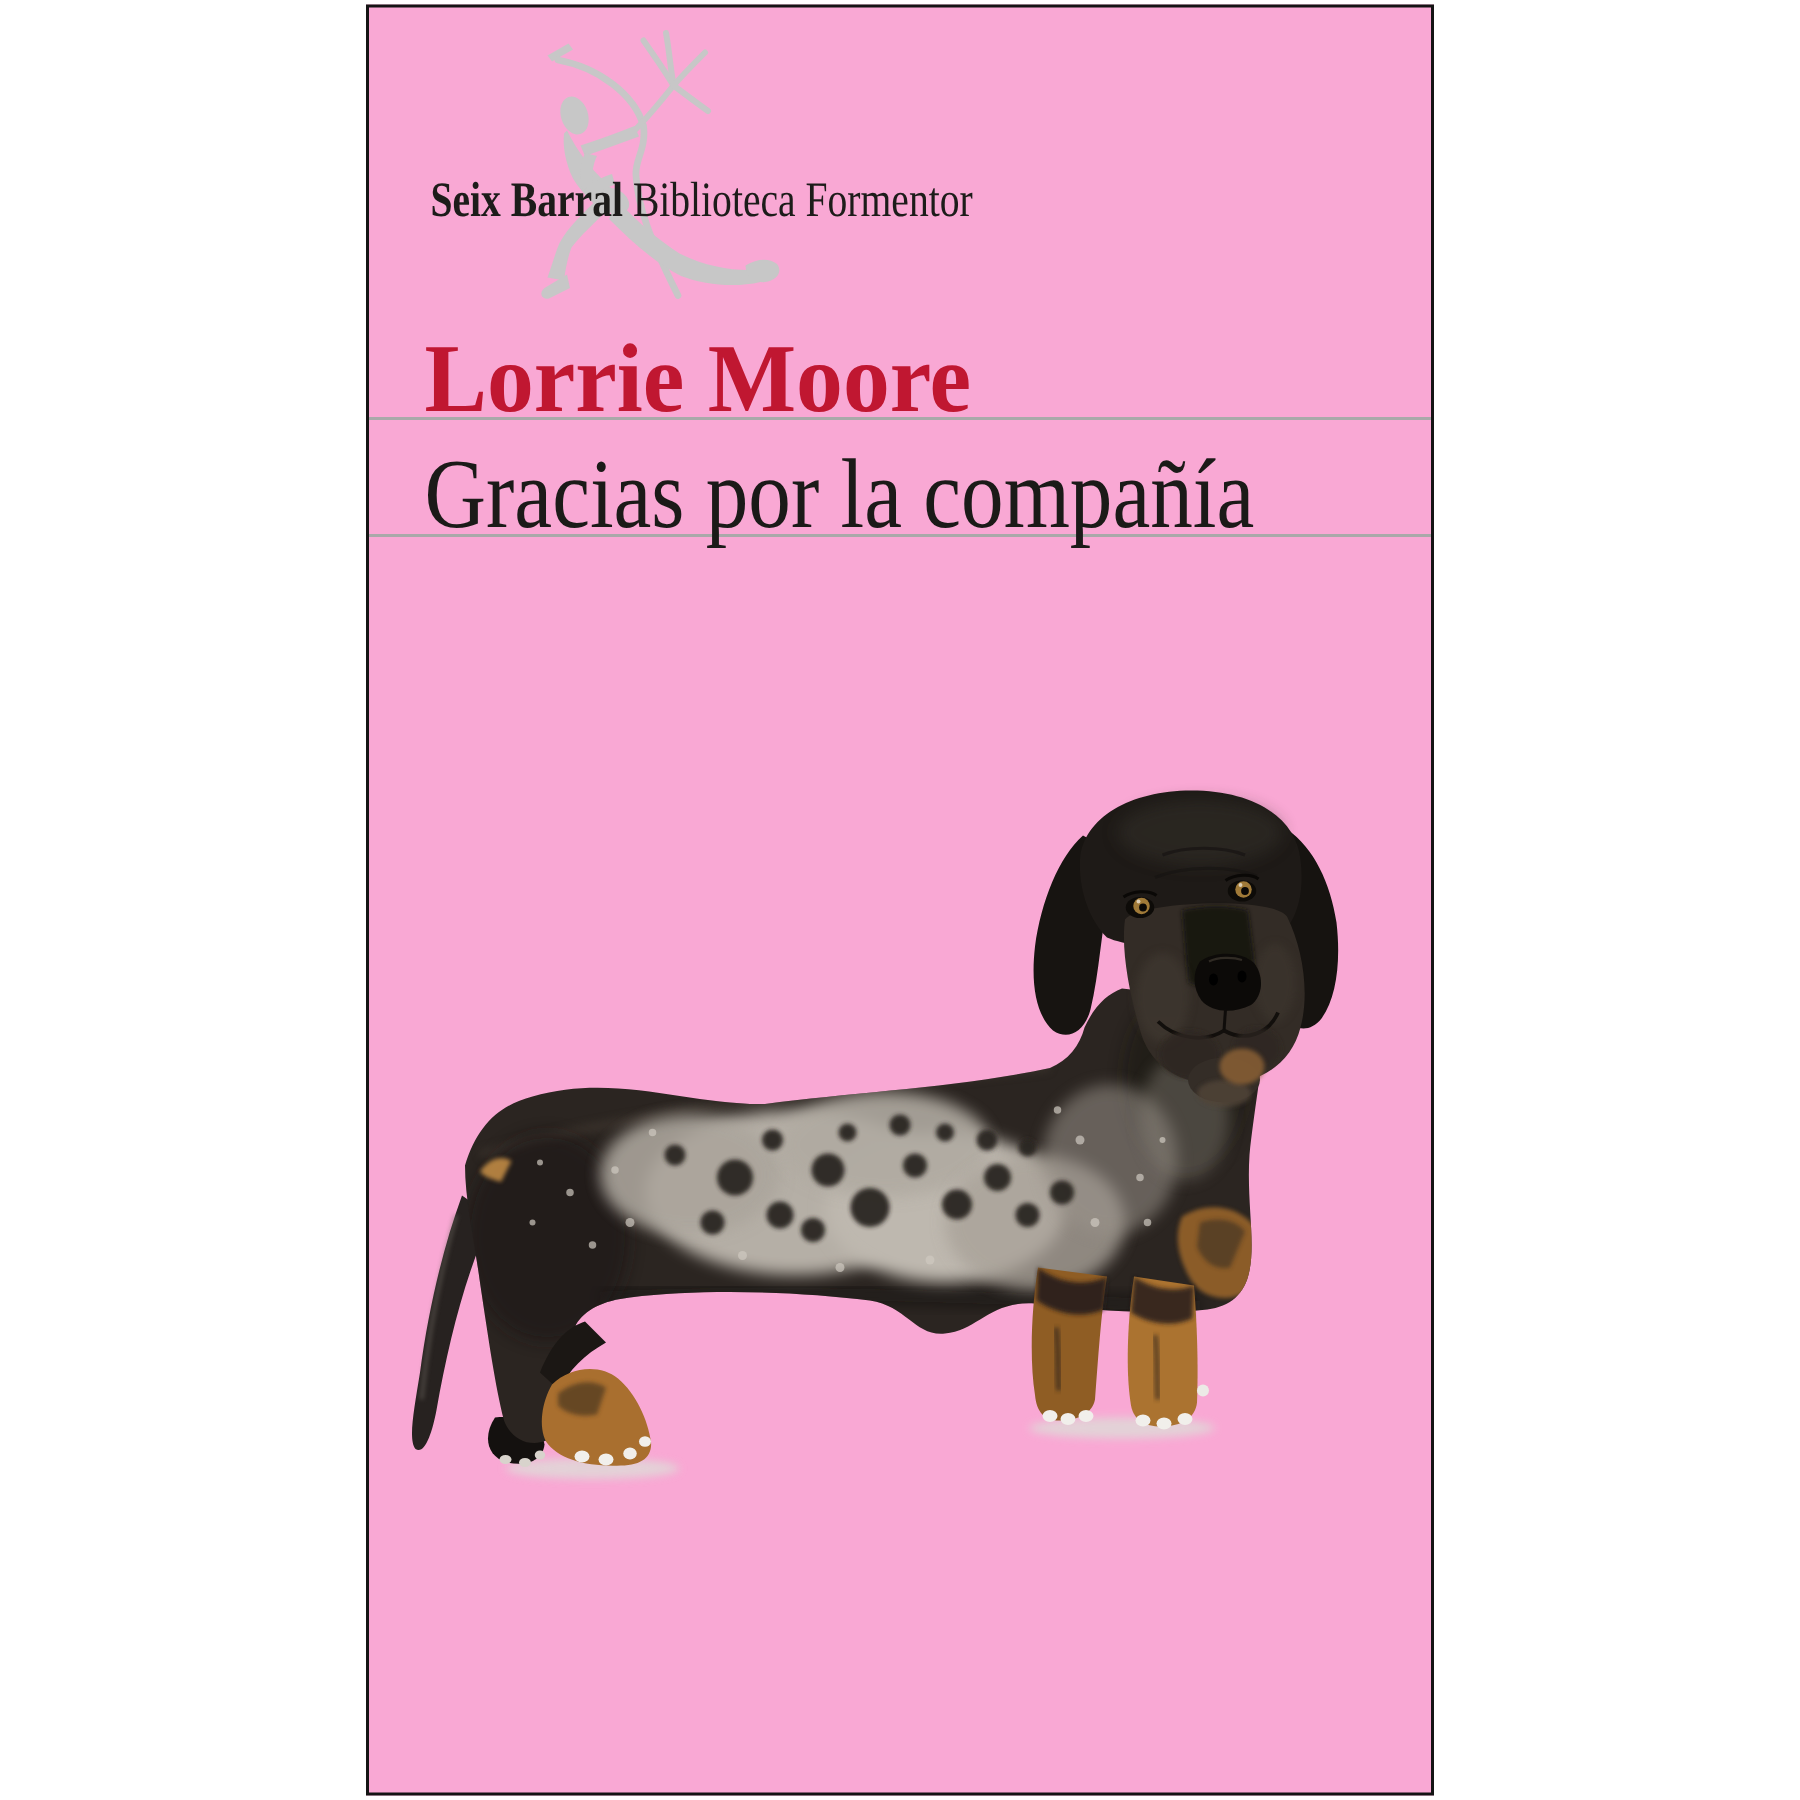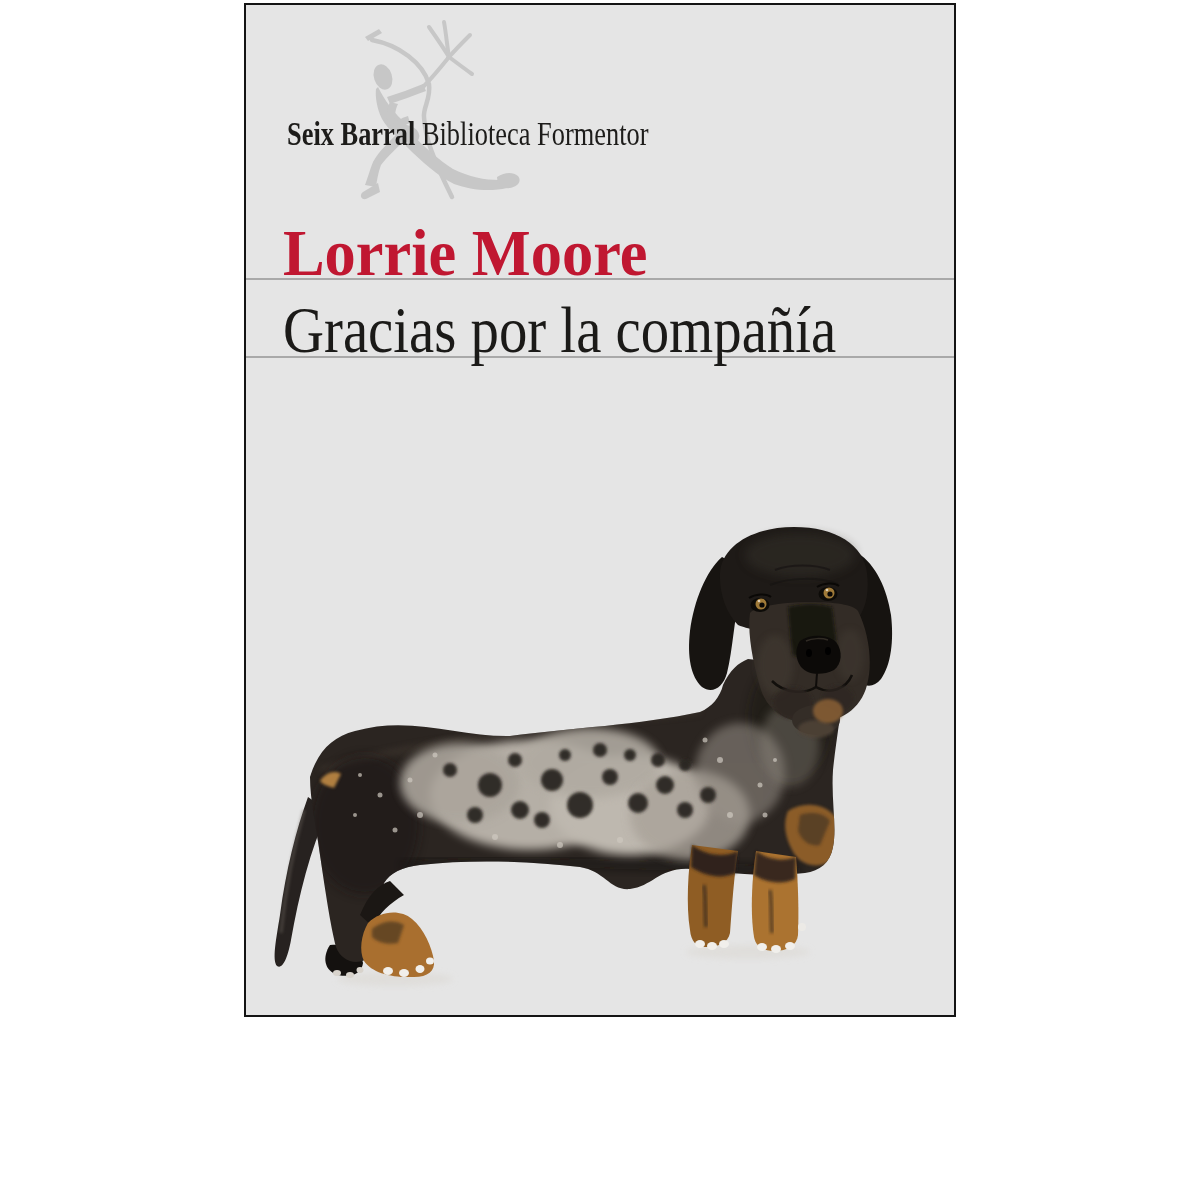--- a/index.html
+++ b/index.html
@@ -2,22 +2,22 @@
 <html><head>
 <meta charset="utf-8">
 <style>
   html,body{margin:0;padding:0;}
   body{
     width:1200px;height:1200px;position:relative;
     background:#ffffff;overflow:hidden;
     font-family:"Liberation Serif", serif;
   }
   .cover{
-    position:absolute;left:244px;top:3px;width:712px;height:1014px;
-    background:#e5e5e5;border:2px solid #141414;box-sizing:border-box;
+    position:absolute;left:244px;top:3px;width:712px;height:1194px;
+    background:#f9a8d4;border:2px solid #141414;box-sizing:border-box;
   }
   .cover-inner{position:absolute;left:0;top:0;right:0;bottom:0;}
   .logo{position:absolute;left:105px;top:14px;width:170px;height:192px;z-index:1;}
   .publisher-line{
     position:absolute;left:41px;top:113px;z-index:2;white-space:nowrap;
     font-size:33px;line-height:1;color:#1d1c1a;
     transform:scaleX(0.80);transform-origin:left top;
   }
   .publisher-line .imprint{font-weight:bold;}
   .rule{position:absolute;left:0;right:0;height:2px;background:#a9a9a9;z-index:1;}

